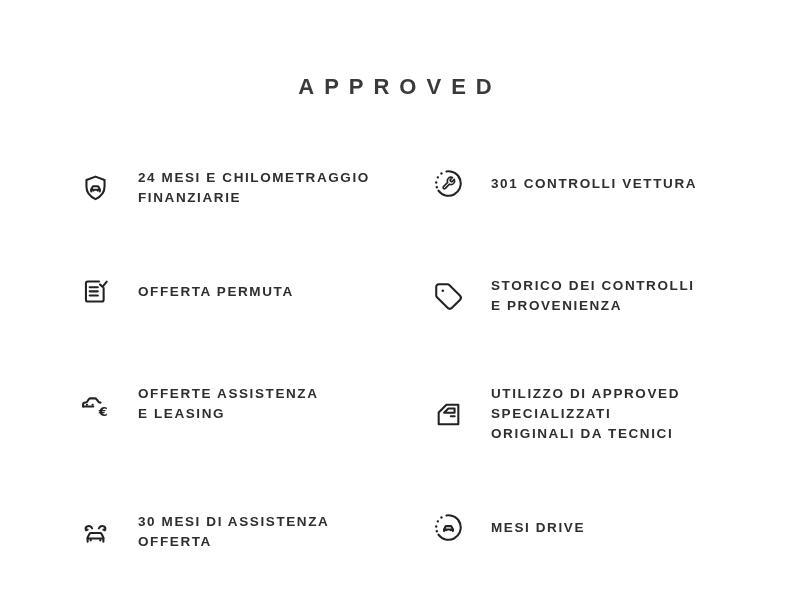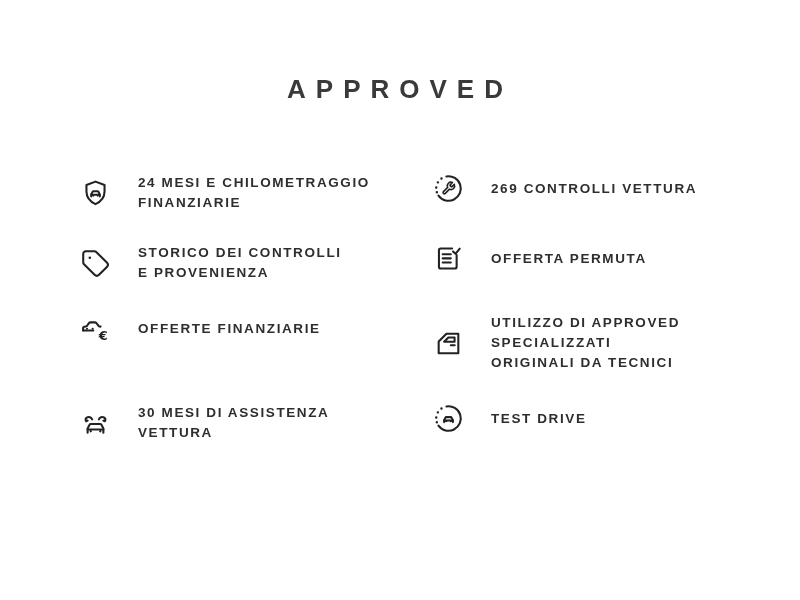--- a/index.html
+++ b/index.html
@@ -8,29 +8,29 @@
     position: relative;
     width: 800px;
     height: 600px;
     background: #ffffff;
     font-family: "Liberation Sans", sans-serif;
     overflow: hidden;
   }
   .title {
     padding-top: 74px;
     text-align: center;
-    font-size: 26px;
+    font-size: 22px;
     font-weight: 700;
     letter-spacing: 10px;
     color: #3a3a3a;
   }
   .benefits-grid {
     display: grid;
     grid-template-columns: 353px 1fr;
-    row-gap: 30px;
+    row-gap: 68px;
     margin: 68px 40px 0 80px;
     align-items: start;
   }
   .benefit {
     display: flex;
     align-items: center;
   }
   .benefit .icon {
     flex: 0 0 31px;
     width: 31px;
@@ -86,61 +86,62 @@
       <span class="icon">
         <svg viewBox="0 0 24 24">
           <path d="M10.35 2.65 A9.5 9.5 0 1 1 4.22 17.45"></path>
           <path d="M6.55 4.22h.01M3.77 7.25h.01M2.5 11.3h.01M2.97 14.94h.01" stroke-width="1.9"></path>
           <g transform="translate(6.4,6.2) scale(0.47)">
             <path vector-effect="non-scaling-stroke" d="M14.7 6.3a1 1 0 0 0 0 1.4l1.6 1.6a1 1 0 0 0 1.4 0l3.77-3.77a6 6 0 0 1-7.94 7.94l-6.91 6.91a2.12 2.12 0 0 1-3-3l6.91-6.91a6 6 0 0 1 7.94-7.94l-3.76 3.76z"></path>
           </g>
         </svg>
       </span>
       <div class="label">
-        <span>269 CONTROLLI VETTURA</span>
+        <span>301 CONTROLLI VETTURA</span>
+      </div>
+    </div>
+
+    <div class="benefit">
+      <span class="icon">
+        <svg viewBox="0 0 24 24">
+          <path d="M14.8 4.3H6a1.4 1.4 0 0 0-1.4 1.4v12.6A1.4 1.4 0 0 0 6 19.7h10.9a1.4 1.4 0 0 0 1.4-1.4V9.4"></path>
+          <path d="M7.5 8.7h6.3M7.5 11.9h6.3M7.5 15.1h6.3"></path>
+          <path d="M15.5 6.5l1.9 1.9 3.3-4"></path>
+        </svg>
+      </span>
+      <div class="label">
+        <span>OFFERTA PERMUTA</span>
       </div>
     </div>
 
     <div class="benefit">
       <span class="icon">
         <svg viewBox="0 0 24 24">
           <path d="M12.59 3.09A2 2 0 0 0 11.17 2.5H4.5a2 2 0 0 0-2 2v6.67a2 2 0 0 0 .59 1.42l8.2 8.2a2.43 2.43 0 0 0 3.42 0l6.1-6.1a2.43 2.43 0 0 0 0-3.42z"></path>
           <circle cx="7.6" cy="7.6" r="1" fill="currentColor" stroke="none"></circle>
         </svg>
       </span>
       <div class="label">
         <span>STORICO DEI CONTROLLI</span>
         <span>E PROVENIENZA</span>
       </div>
     </div>
 
     <div class="benefit">
       <span class="icon">
         <svg viewBox="0 0 24 24">
-          <path d="M14.8 4.3H6a1.4 1.4 0 0 0-1.4 1.4v12.6A1.4 1.4 0 0 0 6 19.7h10.9a1.4 1.4 0 0 0 1.4-1.4V9.4"></path>
-          <path d="M7.5 8.7h6.3M7.5 11.9h6.3M7.5 15.1h6.3"></path>
-          <path d="M15.5 6.5l1.9 1.9 3.3-4"></path>
-        </svg>
-      </span>
-      <div class="label">
-        <span>OFFERTA PERMUTA</span>
-      </div>
-    </div>
-
-    <div class="benefit">
-      <span class="icon">
-        <svg viewBox="0 0 24 24">
           <path d="M2.4 13.6v-1.9c0-.55.35-1 .9-1.1l1.9-.35 1.7-2.35c.3-.4.75-.65 1.25-.65h3.3c.5 0 .95.22 1.25.6l1.85 2.4 1.4.3"></path>
           <path d="M2.4 13.6h7.9"></path>
           <path d="M5.4 12.2h.01M9.8 12.2h.01" stroke-width="1.7"></path>
           <text class="euro-glyph" x="14.6" y="20.6" font-size="10" fill="currentColor" stroke="none">€</text>
         </svg>
       </span>
       <div class="label">
-        <span>OFFERTE FINANZIARIE</span>
+        <span>OFFERTE ASSISTENZA</span>
+        <span>E LEASING</span>
       </div>
     </div>
 
     <div class="benefit">
       <span class="icon">
         <svg viewBox="0 0 24 24">
           <path d="M19.6 19.6H4.4v-9.2l6-6h9.2z"></path>
           <path d="M16.7 7.3v3.3H8.6l3.3-3.3z"></path>
           <path d="M13.8 13.4h3"></path>
         </svg>
@@ -157,33 +158,33 @@
         <svg viewBox="0 0 24 24">
           <path d="M5.9 19.2v-3.3l1.5-2.9c.2-.4.6-.65 1.05-.65h7.1c.45 0 .85.25 1.05.65l1.5 2.9v3.3"></path>
           <path d="M5.9 16.7h12.2"></path>
           <path d="M8.3 18h.01M15.7 18h.01" stroke-width="1.8"></path>
           <path d="M9.4 8.8C8.7 7.2 6.8 6.5 5.5 7.3c-1.1.7-1.35 2-.75 3l1.15-.55"></path>
           <path d="M14.6 8.8c.7-1.6 2.6-2.3 3.9-1.5 1.1.7 1.35 2 .75 3l-1.15-.55"></path>
         </svg>
       </span>
       <div class="label">
         <span>30 MESI DI ASSISTENZA</span>
-        <span>VETTURA</span>
+        <span>OFFERTA</span>
       </div>
     </div>
 
     <div class="benefit">
       <span class="icon">
         <svg viewBox="0 0 24 24">
           <path d="M10.35 2.65 A9.5 9.5 0 1 1 4.22 17.45"></path>
           <path d="M6.55 4.22h.01M3.77 7.25h.01M2.5 11.3h.01M2.97 14.94h.01" stroke-width="1.9"></path>
           <path d="M8.6 14.8v-1.3l1-2.1c.13-.28.4-.45.7-.45h3.4c.3 0 .57.17.7.45l1 2.1v1.3"></path>
           <path d="M8.6 13.5h6.8"></path>
           <path d="M10.2 14.1h.01M13.8 14.1h.01" stroke-width="1.7"></path>
         </svg>
       </span>
       <div class="label">
-        <span>TEST DRIVE</span>
+        <span>MESI DRIVE</span>
       </div>
     </div>
 
   </div>
 </div>
 
 </body></html>

